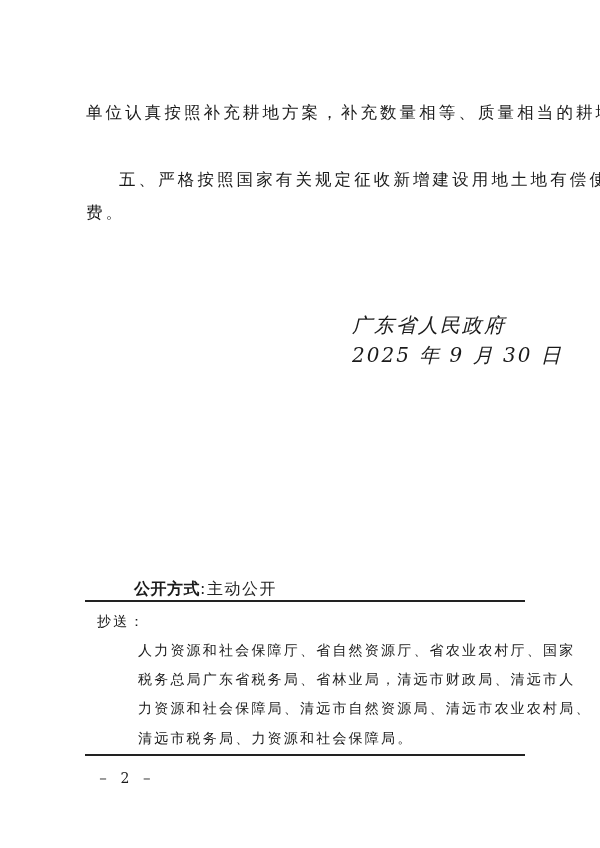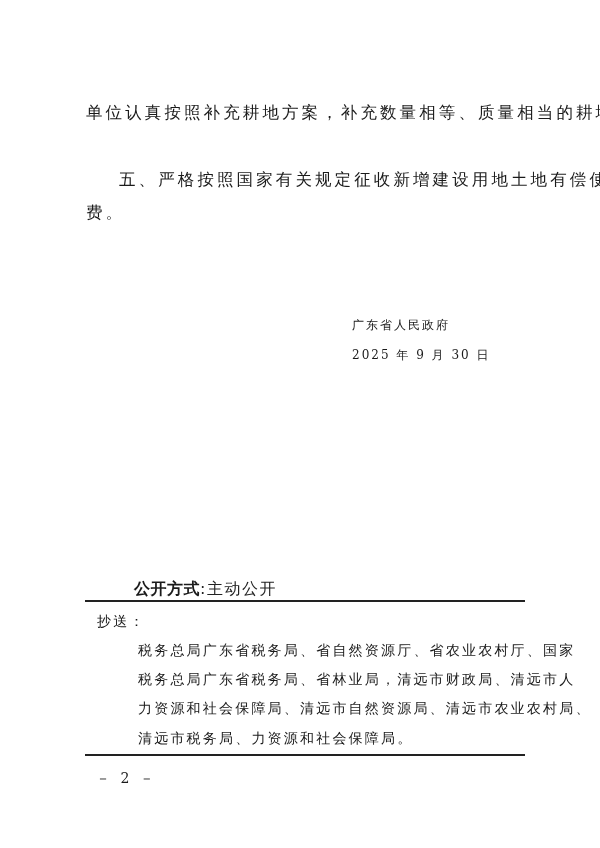--- a/index.html
+++ b/index.html
@@ -2,21 +2,21 @@
 <html><head>
 <meta charset="utf-8">
 <style>
   html, body { margin: 0; padding: 0; background: #ffffff; }
   body { width: 600px; height: 848px; position: relative; overflow: hidden;
          font-family: "DejaVu Serif", "Liberation Serif", serif; color: #1a1a1a; }
   .page { position: absolute; left: 0; top: 0; width: 600px; height: 848px; background: #fff; }
   .line { position: absolute; white-space: nowrap; font-size: 16.5px; letter-spacing: 3.1px; line-height: 20px; }
   .body-line { left: 86px; }
   .indent { left: 119px; }
-  .sig { left: 352px; font-size: 12px; letter-spacing: 2px; }
+  .sig { left: 352px; font-size: 20px; letter-spacing: 2px; font-style: italic; }
   .disclosure { position: absolute; left: 86px; top: 579px; font-size: 16px; line-height: 20px; white-space: nowrap; }
   .disclosure .label { font-family: "DejaVu Sans", "Liberation Sans", sans-serif; font-weight: bold; letter-spacing: 0.5px; margin-left: 48px; }
   .disclosure .value { font-family: "DejaVu Sans", "Liberation Sans", sans-serif; letter-spacing: 1.5px; color: #222; }
   .rule { position: absolute; left: 85px; width: 440px; height: 1.5px; background: #222; }
   .cc { position: absolute; white-space: nowrap; font-size: 14px; letter-spacing: 2.2px; line-height: 18px; }
   .cc-label { left: 97px; }
   .cc-line { left: 138px; }
   .pagenum { position: absolute; left: 96px; top: 770px; font-size: 14px; letter-spacing: 3px; white-space: nowrap; }
 </style>
 </head>
@@ -31,21 +31,21 @@
   <div class="line sig" style="top:315px">广东省人民政府</div>
   <div class="line sig" style="top:345px">2025 年 9 月 30 日</div>
 
   <div class="disclosure">
     <span class="label">公开方式</span><span class="value">:</span><span class="value">主动公开</span>
   </div>
 
   <div class="rule" style="top:600px"></div>
 
   <div class="cc cc-label" style="top:612px">抄送：</div>
-  <div class="cc cc-line" style="top:641px">税务总局广东省税务局、省自然资源厅、省农业农村厅、国家</div>
+  <div class="cc cc-line" style="top:641px">人力资源和社会保障厅、省自然资源厅、省农业农村厅、国家</div>
   <div class="cc cc-line" style="top:699px">力资源和社会保障局、清远市自然资源局、清远市农业农村局、</div>
   <div class="cc cc-line" style="top:670px">税务总局广东省税务局、省林业局，清远市财政局、清远市人</div>
   <div class="cc cc-line" style="top:729px">清远市税务局、力资源和社会保障局。</div>
 
   <div class="rule" style="top:754px"></div>
 
   <div class="pagenum">－ 2 －</div>
 </div>
 
 </body></html>

